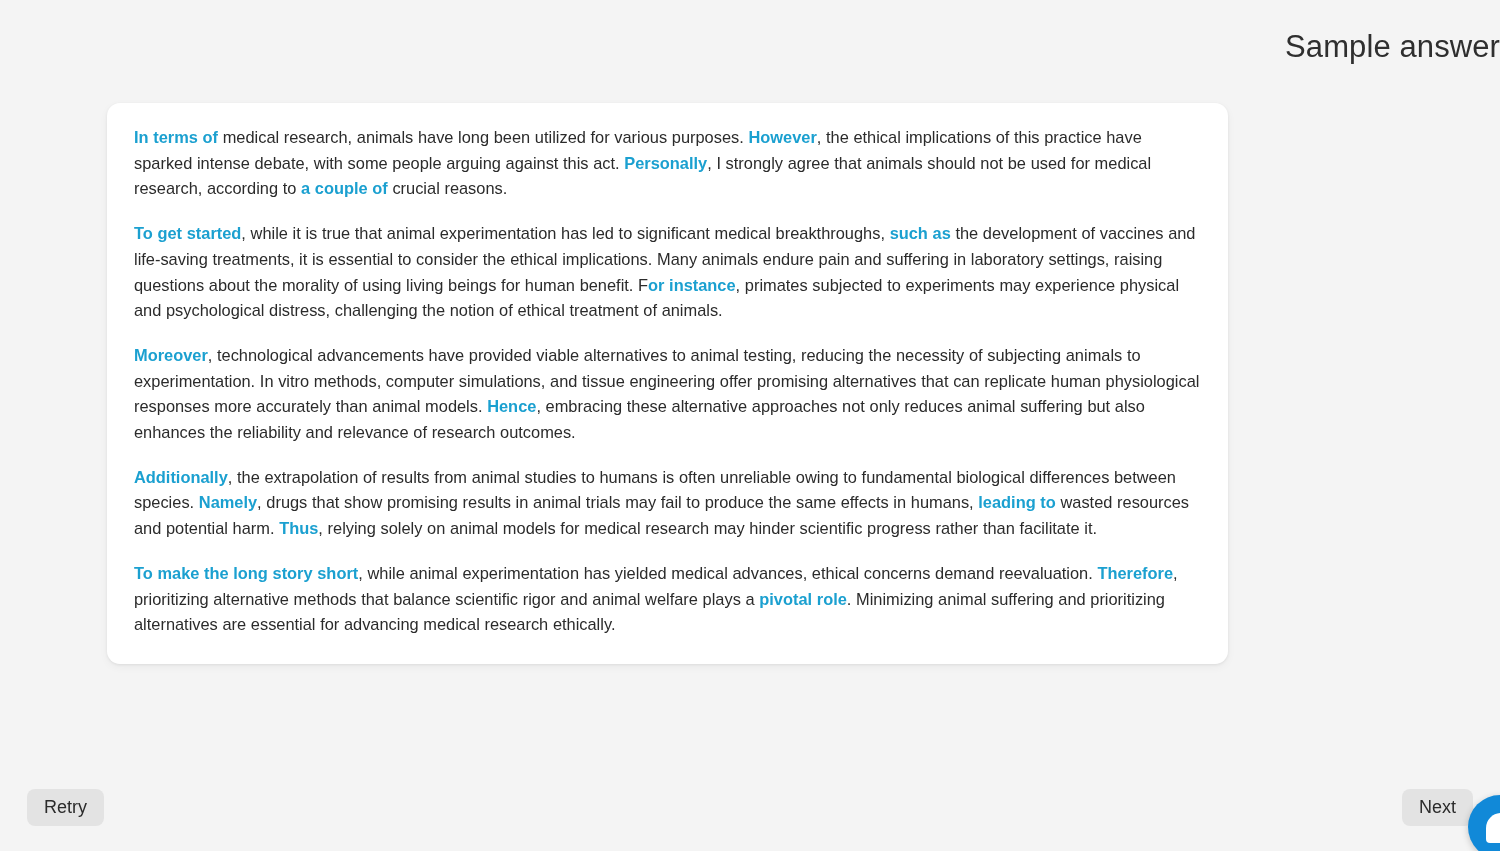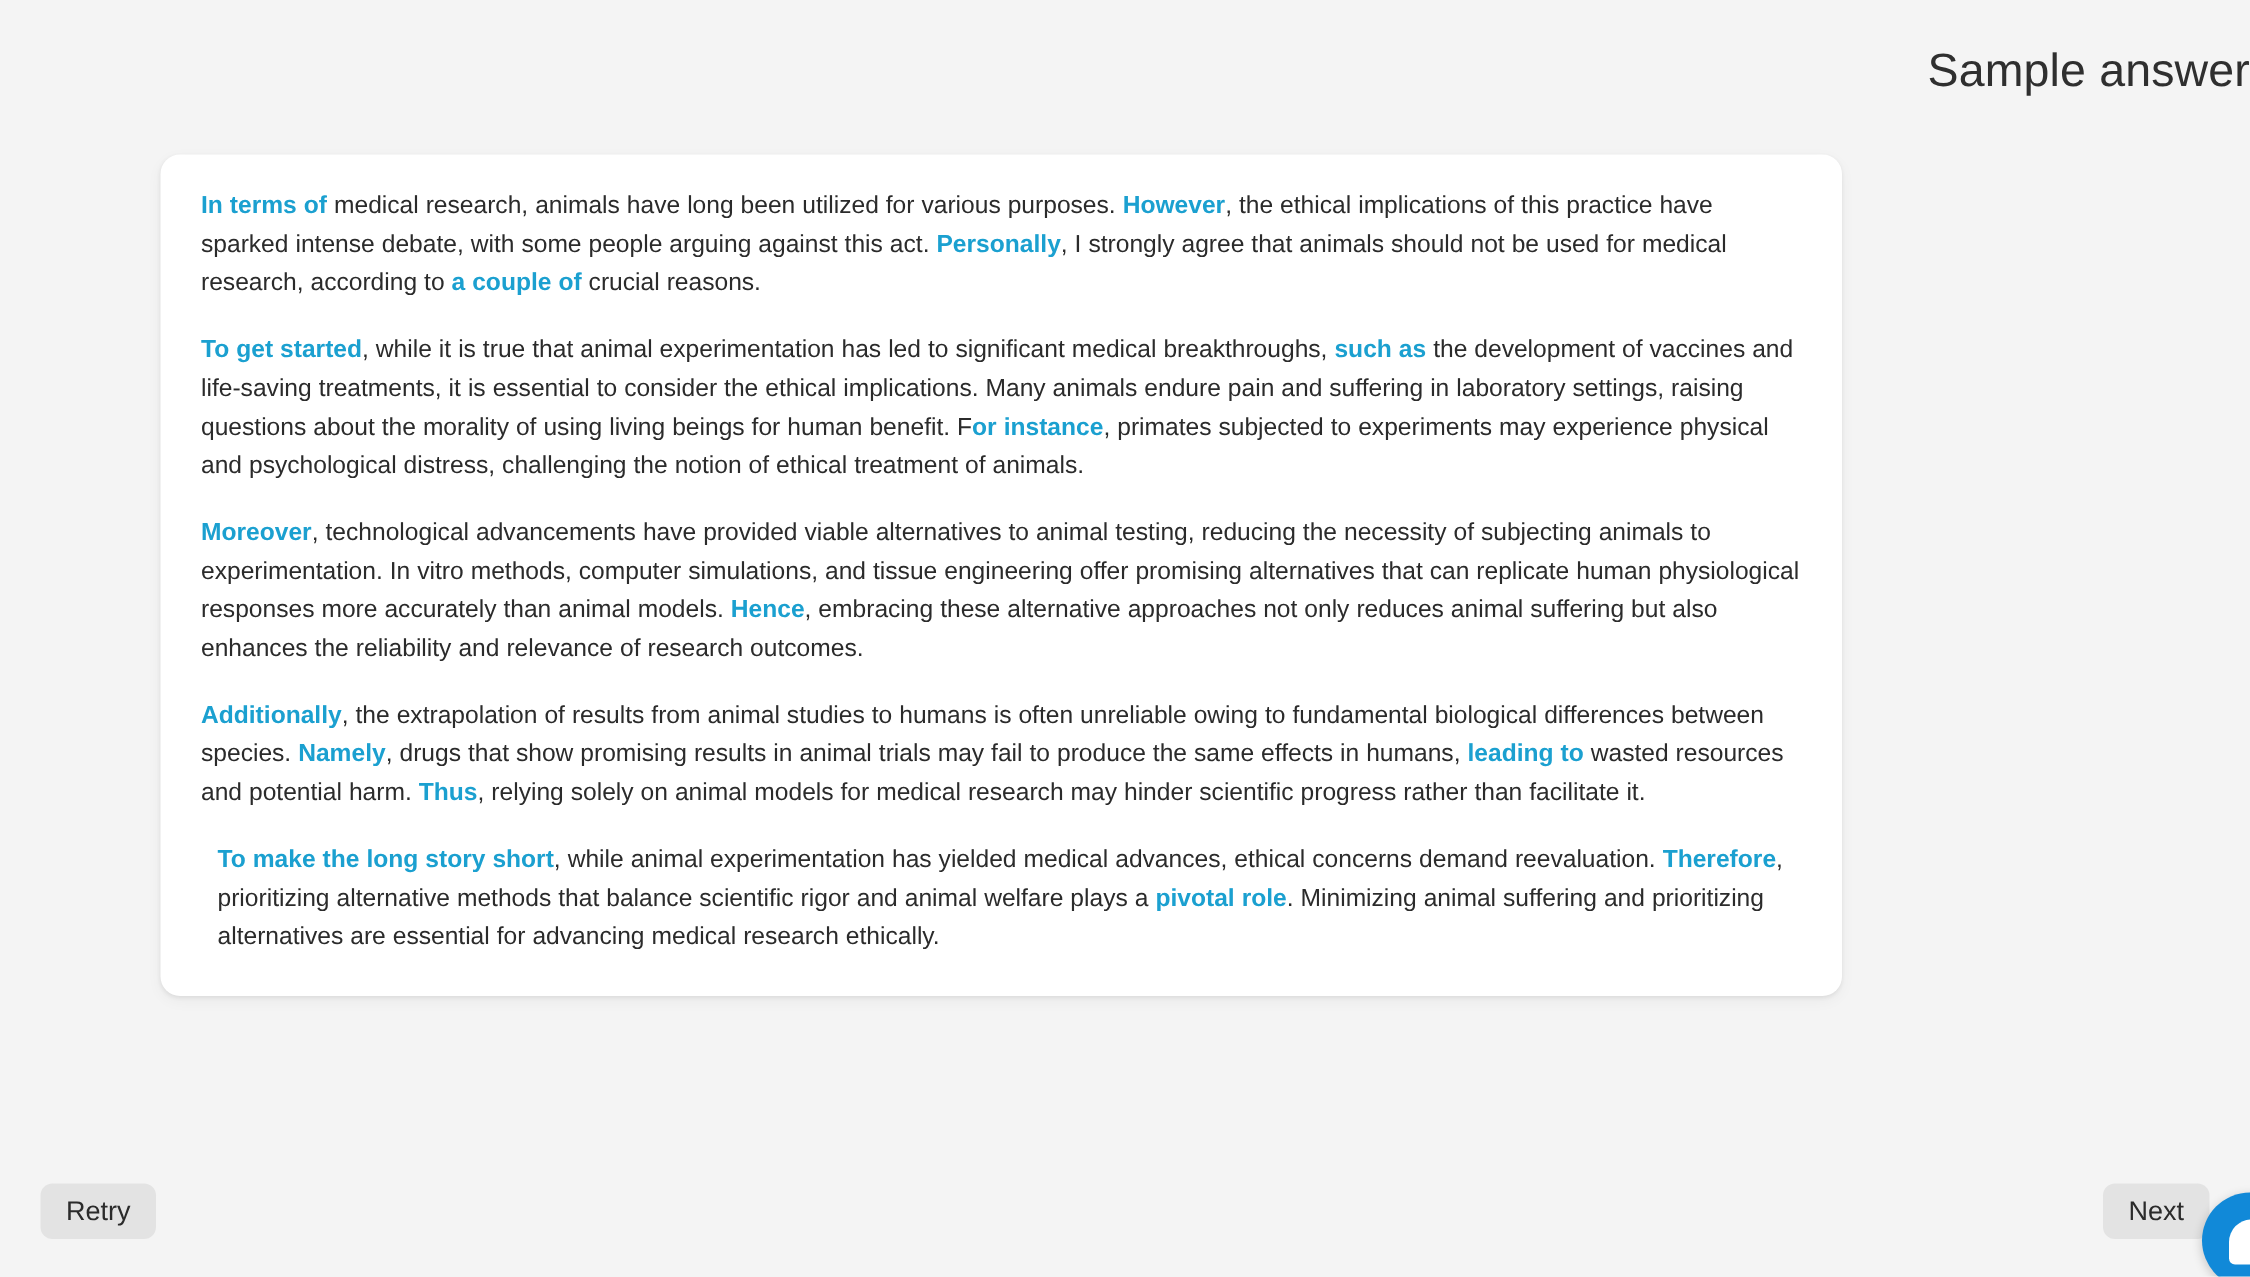--- a/index.html
+++ b/index.html
@@ -41,21 +41,20 @@
   .para {
     font-size: 16.4px;
     line-height: 25.7px;
     color: #2b2b2b;
     margin: 0 0 19px 0;
     text-align: left;
     word-spacing: 0.1px;
   }
   .para:last-child {
     margin-bottom: 0;
-    margin-left: 11px;
   }
 
   .hl {
     color: #1ba0d0;
     font-weight: bold;
   }
 
   .footer-btn {
     position: absolute;
     background: #e3e3e3;

